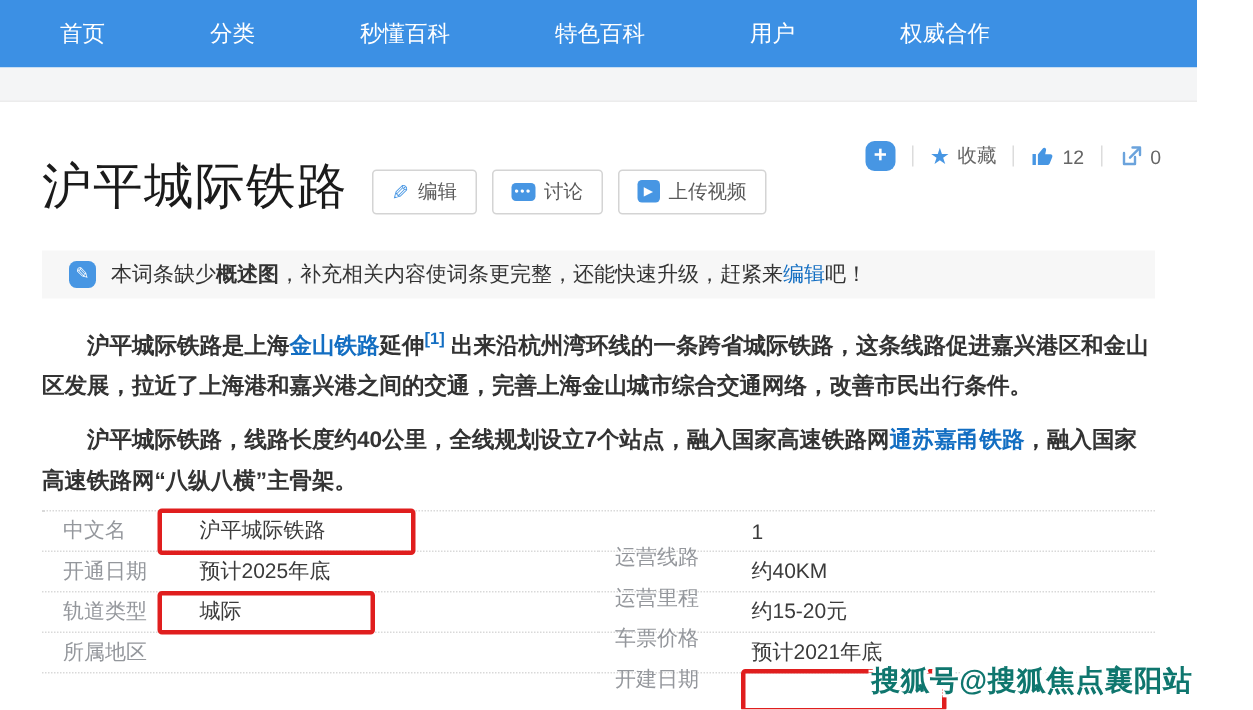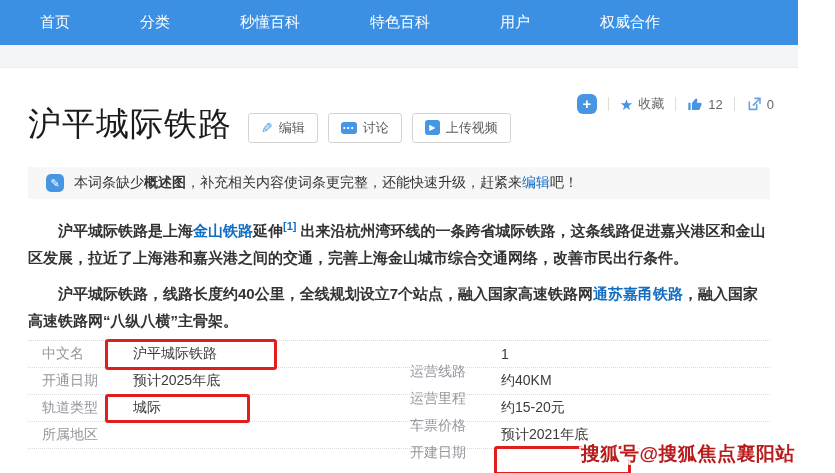--- a/index.html
+++ b/index.html
@@ -49,21 +49,21 @@
   .col-left .ilabel { margin-left:14px; }
   .col-right .ilabel { margin-left:11px;margin-top:36px; }
   .ilabel { width:77px; color:#94979c; flex:0 0 77px; }
   .ivalue { color:#3b3b3b; margin-left:14px; white-space:nowrap; }
   .redbox { position:absolute; border:3px solid #e01e1e; border-radius:3px; pointer-events:none; }
   .redbox.b1 { left:77px;  top:-2px;  width:172px; height:31px; }
   .redbox.b2 { left:77px;  top:53px;  width:145px; height:29px; }
   .redbox.b3 { left:466px; top:105px; width:137px; height:29px; }
 
   
-  .watermark { position:absolute; top:441px; right:3px; font-size:19px; font-weight:bold; color:#b91c1c; letter-spacing:0.5px; white-space:nowrap;
+  .watermark { position:absolute; top:441px; right:3px; font-size:19px; font-weight:bold; color:#0f766e; letter-spacing:0.5px; white-space:nowrap;
     text-shadow:-2px -2px 0 #fff, 2px -2px 0 #fff, -2px 2px 0 #fff, 2px 2px 0 #fff, 0 2px 0 #fff, 2px 0 0 #fff, 0 -2px 0 #fff, -2px 0 0 #fff; }
 </style>
 </head>
 <body>
 
 <div class="screen">
 
   <nav class="nav">
     <span class="nav-item">首页</span>
     <span class="nav-item">分类</span>

